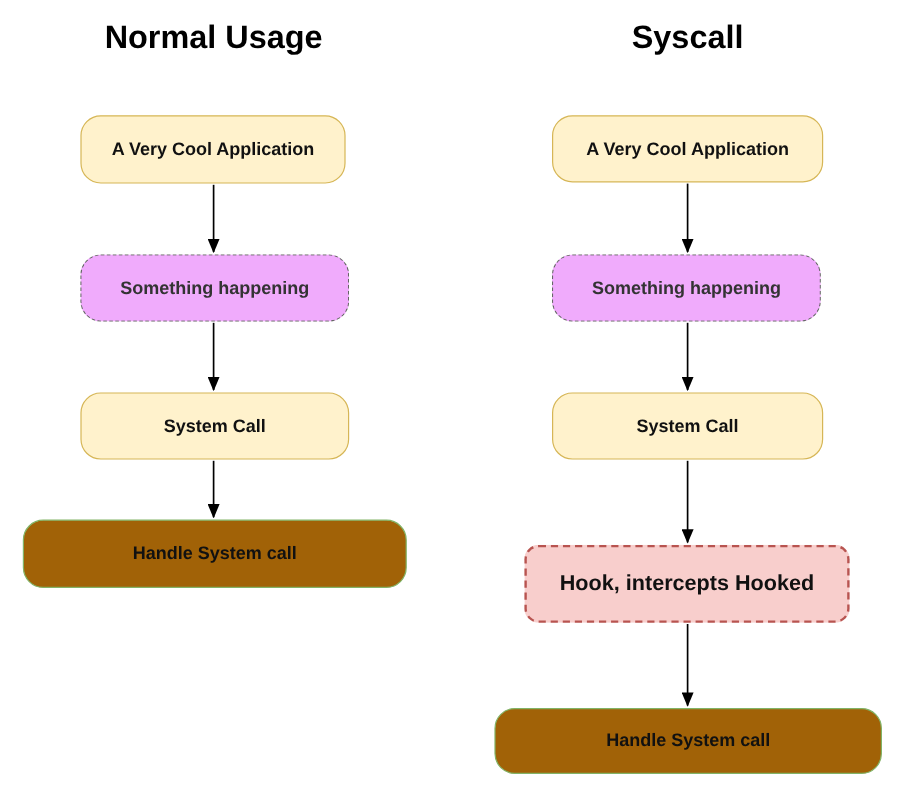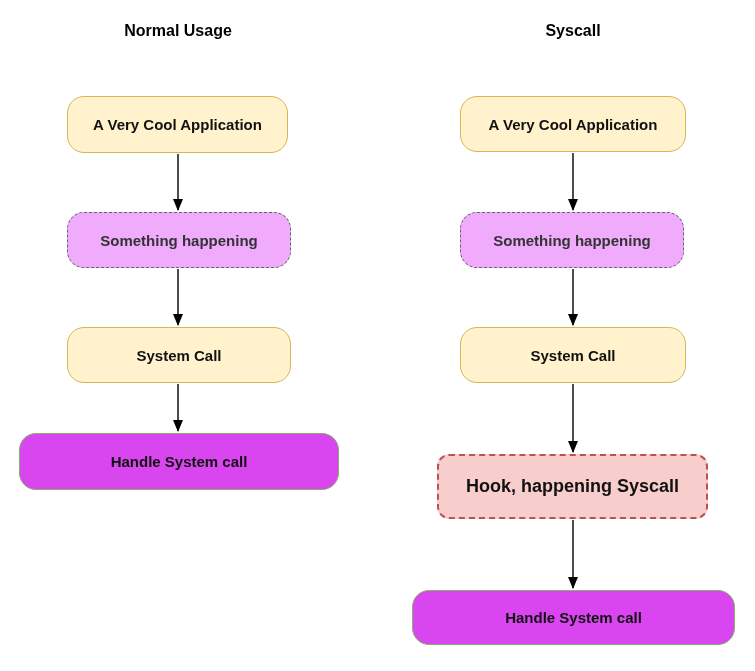--- a/index.html
+++ b/index.html
@@ -10,21 +10,21 @@
   #canvas {
     position: relative;
     width: 755px;
     height: 671px;
     background: #ffffff;
     font-family: "Liberation Sans", "DejaVu Sans", sans-serif;
     overflow: hidden;
   }
   .col-title {
     position: absolute;
-    font-size: 16px;
+    font-size: 27px;
     font-weight: bold;
     color: #000000;
     text-align: center;
     line-height: 28px;
   }
   .node {
     position: absolute;
     box-sizing: border-box;
     display: flex;
     align-items: center;
@@ -40,21 +40,21 @@
     background: #FFF2CC;
     border: 1.5px solid #D6B656;
   }
   .node.dashed {
     background: #f0abfc;
     border: 1.5px dashed #666666;
     color: #333333;
     text-align: center;
   }
   .node.terminal {
-    background: #d946ef;
+    background: #a16207;
     border: 1.5px solid #82B366;
     text-align: center;
   }
   .node.hook {
     background: #F8CECC;
     border: 2px dashed #B85450;
     border-radius: 12px;
     font-size: 18px;
   }
   #arrow-layer {
@@ -101,17 +101,17 @@
   <div class="node terminal" style="left:19px; top:433px; width:320px; height:57px;">Handle System call</div>
 
   <div class="col-title" style="left:423px; top:17px; width:300px;">Syscall</div>
 
   <div class="node process" style="left:460px; top:96px; width:226px; height:56px;">A Very Cool Application</div>
 
   <div class="node dashed" style="left:460px; top:212px; width:224px; height:56px;">Something happening</div>
 
   <div class="node process" style="left:460px; top:327px; width:226px; height:56px;">System Call</div>
 
-  <div class="node hook" style="left:437px; top:454px; width:271px; height:65px;">Hook, happening Syscall</div>
+  <div class="node hook" style="left:437px; top:454px; width:271px; height:65px;">Hook, intercepts Hooked</div>
 
   <div class="node terminal" style="left:412px; top:590px; width:323px; height:55px;">Handle System call</div>
 
 </div>
 
 </body></html>

